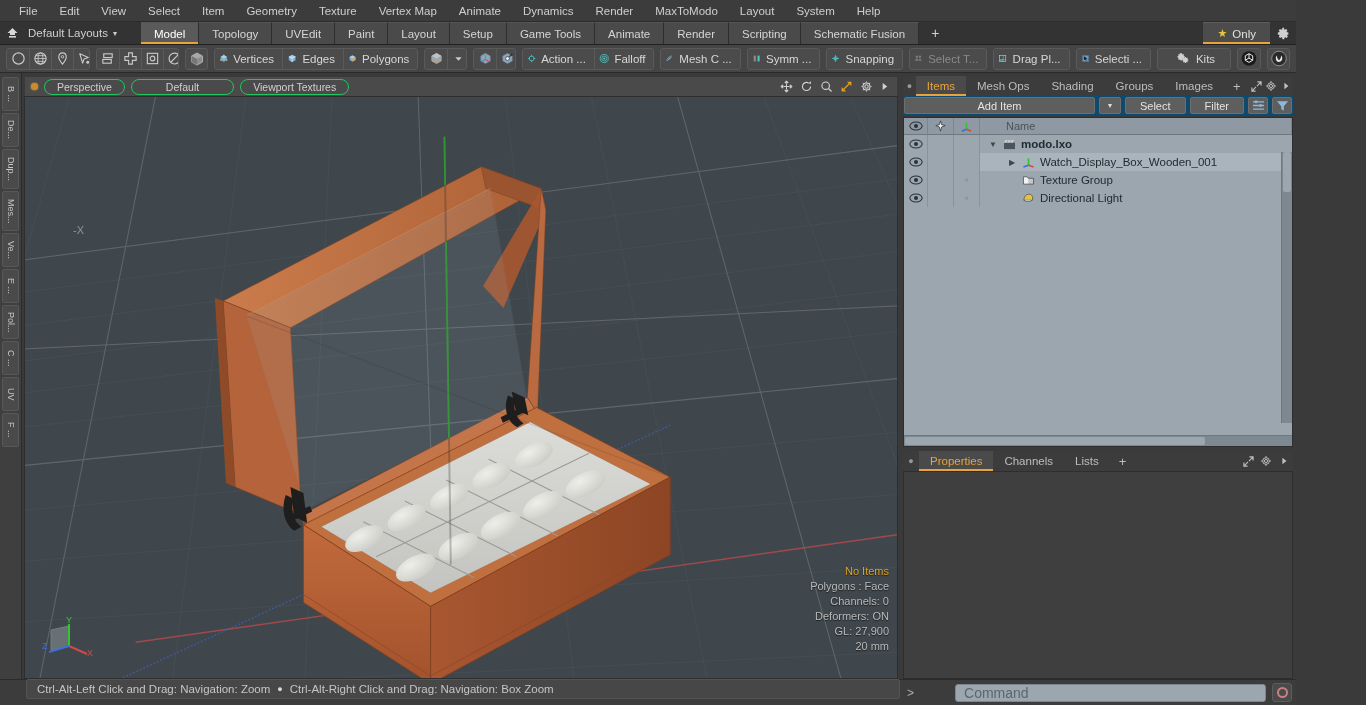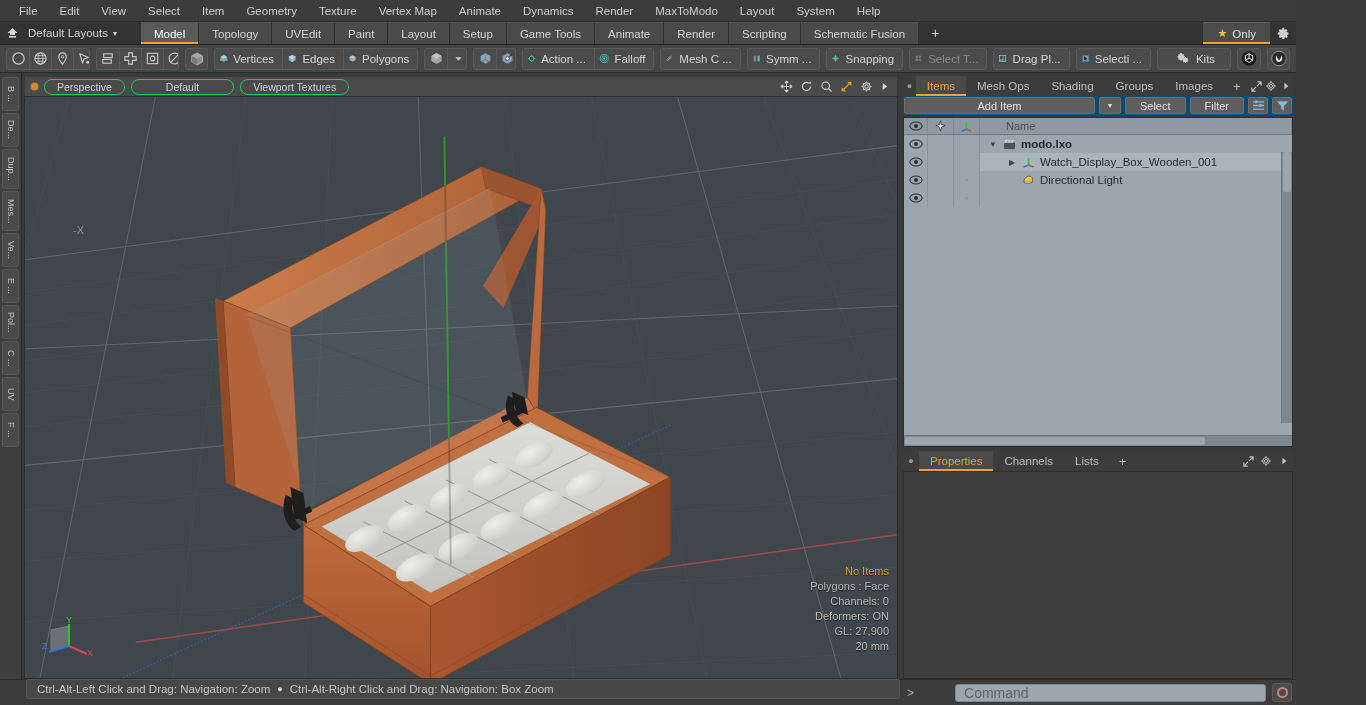--- a/index.html
+++ b/index.html
@@ -903,20 +903,31 @@
                     <path d="M7 10 L1.5 12" stroke="#3f6ed8" stroke-width="1.8"></path>
                   </svg>
               </span>
               <span>Watch_Display_Box_Wooden_001</span>
             </div>
             <div class="ilrow">
               <span class="indent"></span>
               <span class="tw"></span>
               <span>
                 <svg width="13" height="12" viewBox="0 0 14 13">
+                    <path d="M1.5 3 H5.5 L6.8 4.6 H12.5 V11 H1.5 Z" fill="#f2f2f2" stroke="#4a545c" stroke-width=".9"></path>
+                    <path d="M6.8 4.6 L12.5 4.6 L12.5 11 L6.8 11 Z" fill="#3a434a" opacity=".25"></path>
+                  </svg>
+              </span>
+              <span>Texture Group</span>
+            </div>
+            <div class="ilrow">
+              <span class="indent"></span>
+              <span class="tw"></span>
+              <span>
+                <svg width="13" height="12" viewBox="0 0 14 13">
                     <path d="M2 9 C2 4.6 5.2 2 8 2.4 C11 2.8 12.4 6 11 9 Z" fill="#e8c23d" stroke="#4a545c" stroke-width=".9"></path>
                     <path d="M2 9 C4 10.6 8.6 10.6 11 9" fill="#f2f2f2" stroke="#4a545c" stroke-width=".9"></path>
                   </svg>
               </span>
               <span>Directional Light</span>
             </div>
           </div>
 
           <div class="scroll-v">
             <div class="thumb"></div>

